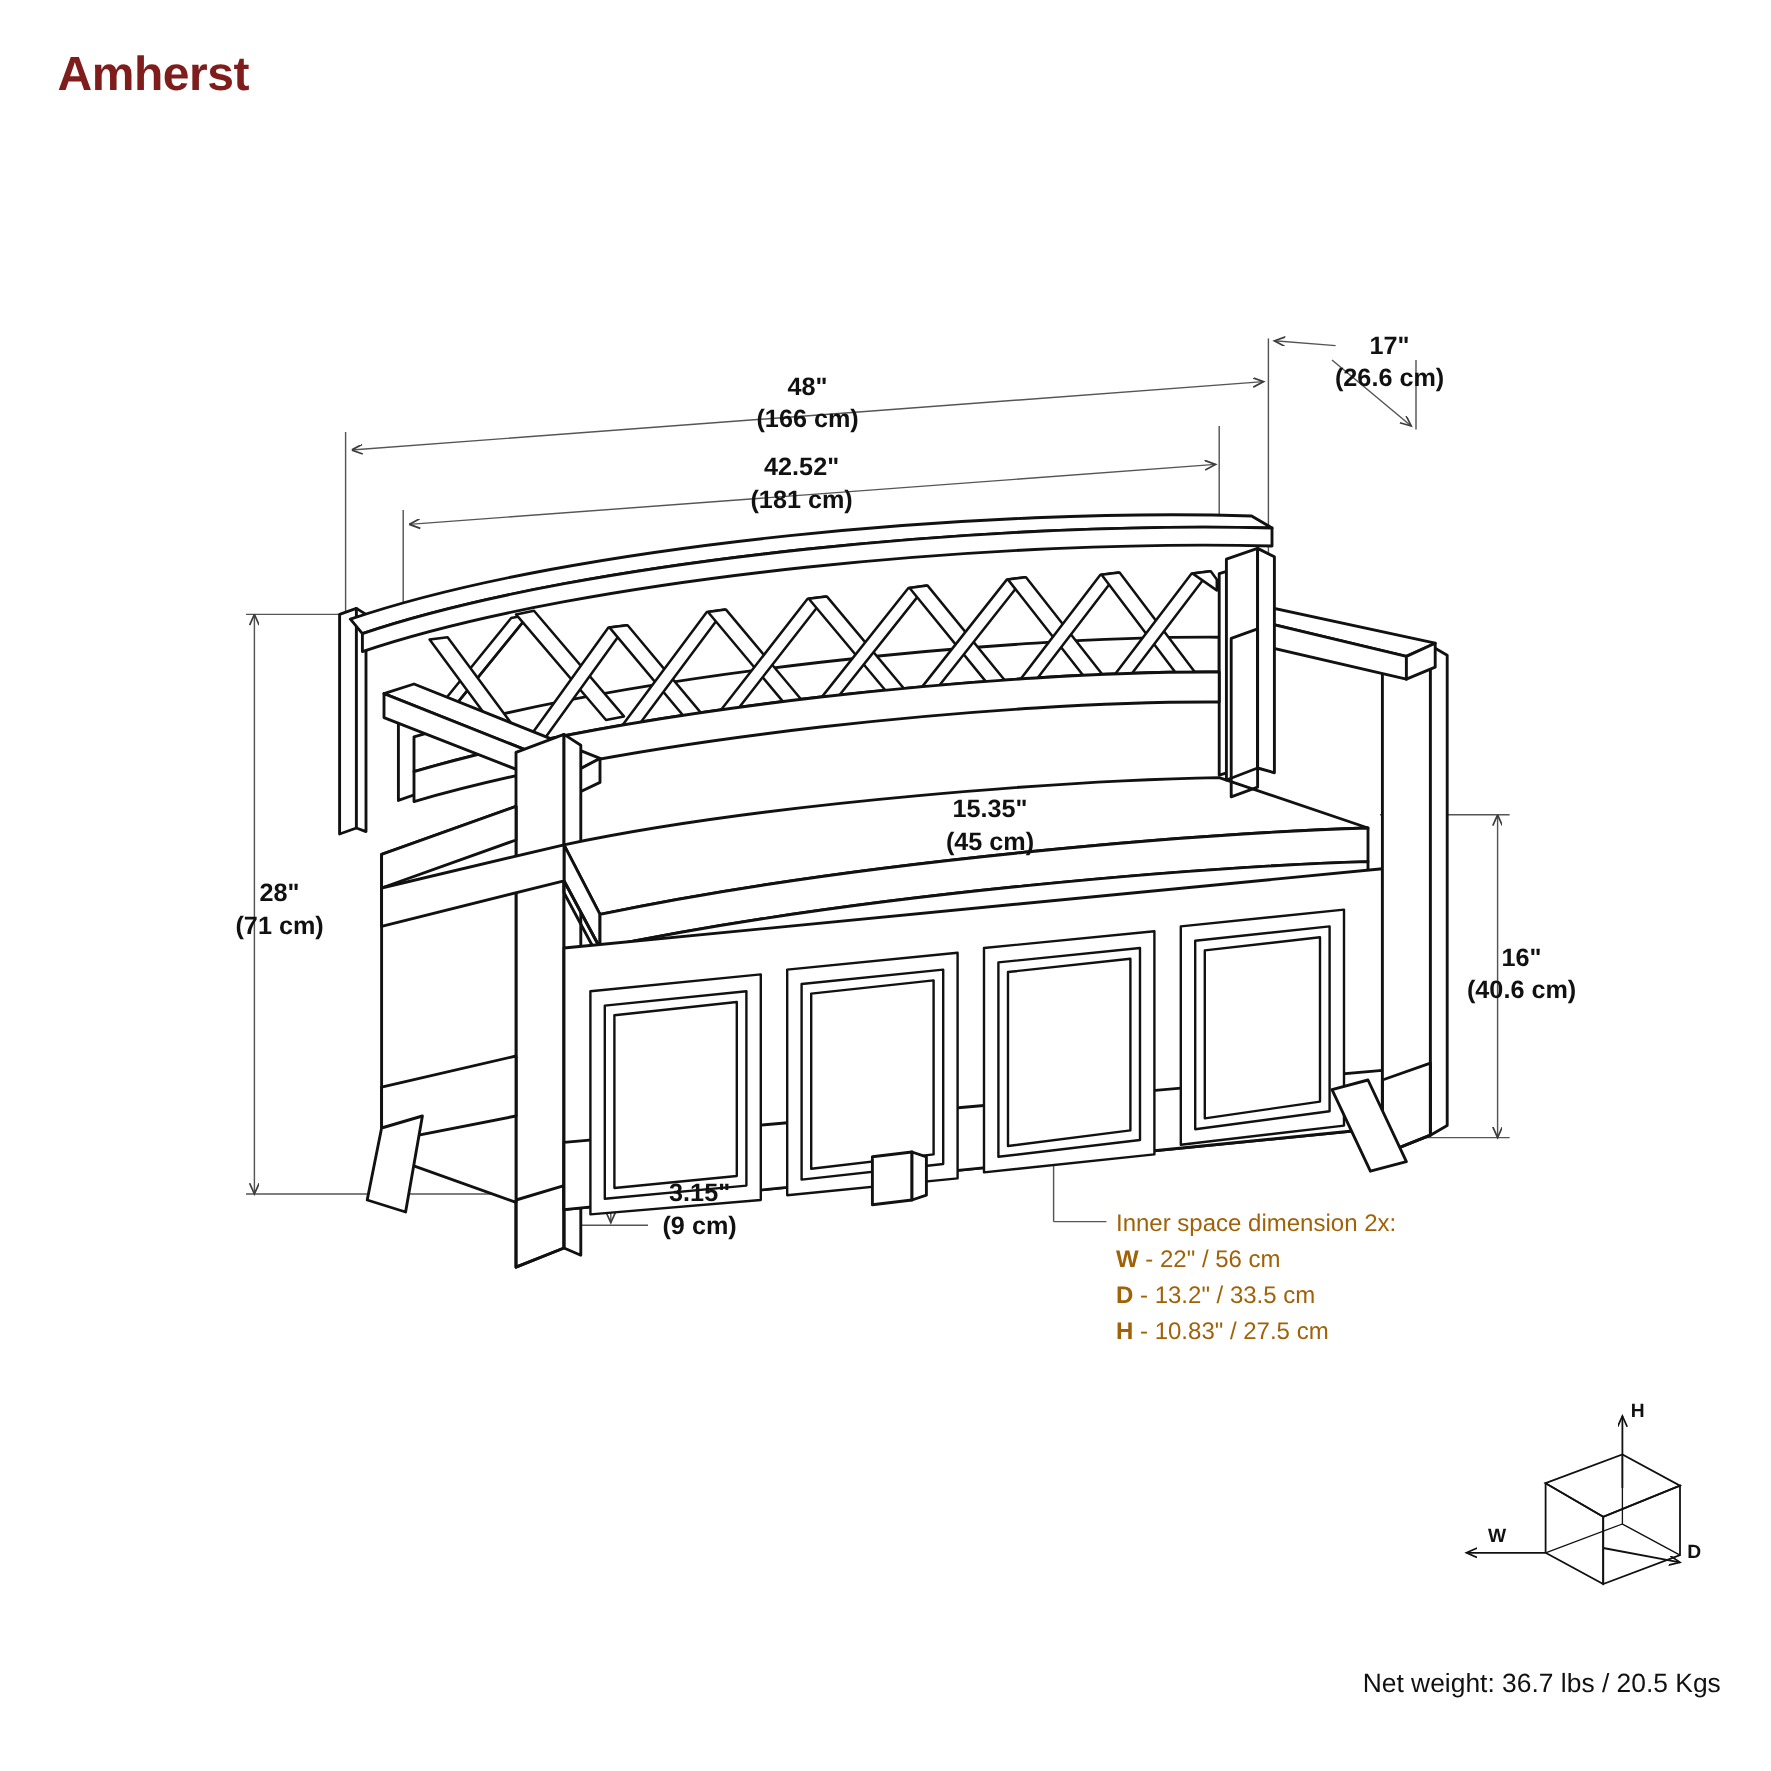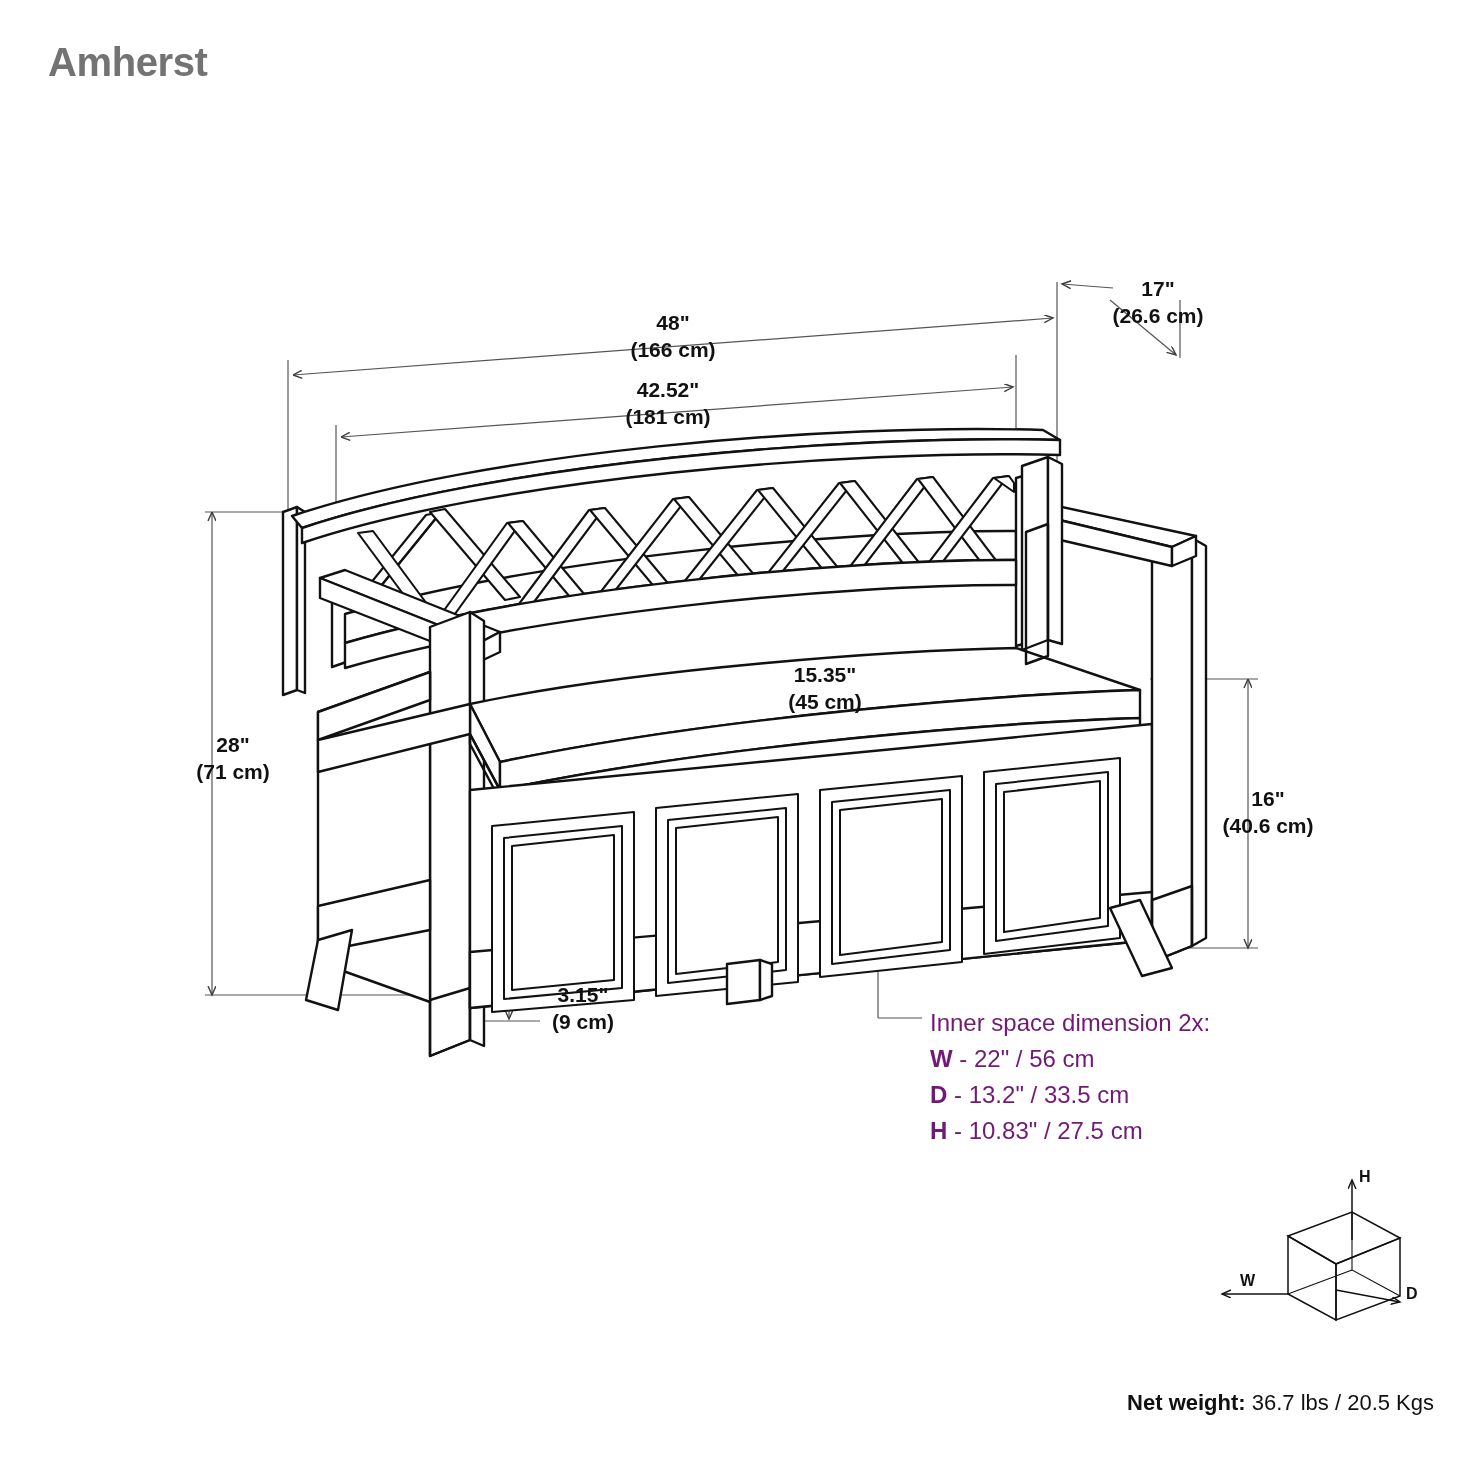--- a/index.html
+++ b/index.html
@@ -23,56 +23,56 @@
   .title-block {
     position: absolute;
     left: 48px;
     top: 38px;
     line-height: 1.22;
   }
   .title-line {
     font-size: 40px;
     font-weight: bold;
     letter-spacing: -0.4px;
-    color: #737373;
+    color: #7f1d1d;
     white-space: nowrap;
   }
   #drawing {
     position: absolute;
     left: 0;
     top: 0;
   }
   .dim-text {
     position: absolute;
     font-size: 21px;
     font-weight: bold;
     color: #111111;
     text-align: center;
     white-space: nowrap;
     line-height: 1.28;
   }
   .callout {
     position: absolute;
     left: 930px;
     top: 1005px;
-    font-size: 24px;
-    color: #701a75;
+    font-size: 20px;
+    color: #a16207;
     line-height: 1.5;
     white-space: nowrap;
   }
   .callout b { font-weight: bold; }
   .netweight {
     position: absolute;
     right: 42px;
     top: 1390px;
     font-size: 22px;
     color: #111111;
     white-space: nowrap;
   }
-  .netweight b { font-weight: bold; }
+  .netweight b { font-weight: normal; }
   .axis-label {
     position: absolute;
     font-size: 16px;
     font-weight: bold;
     color: #111111;
   }
 </style>
 </head>
 <body>
 

